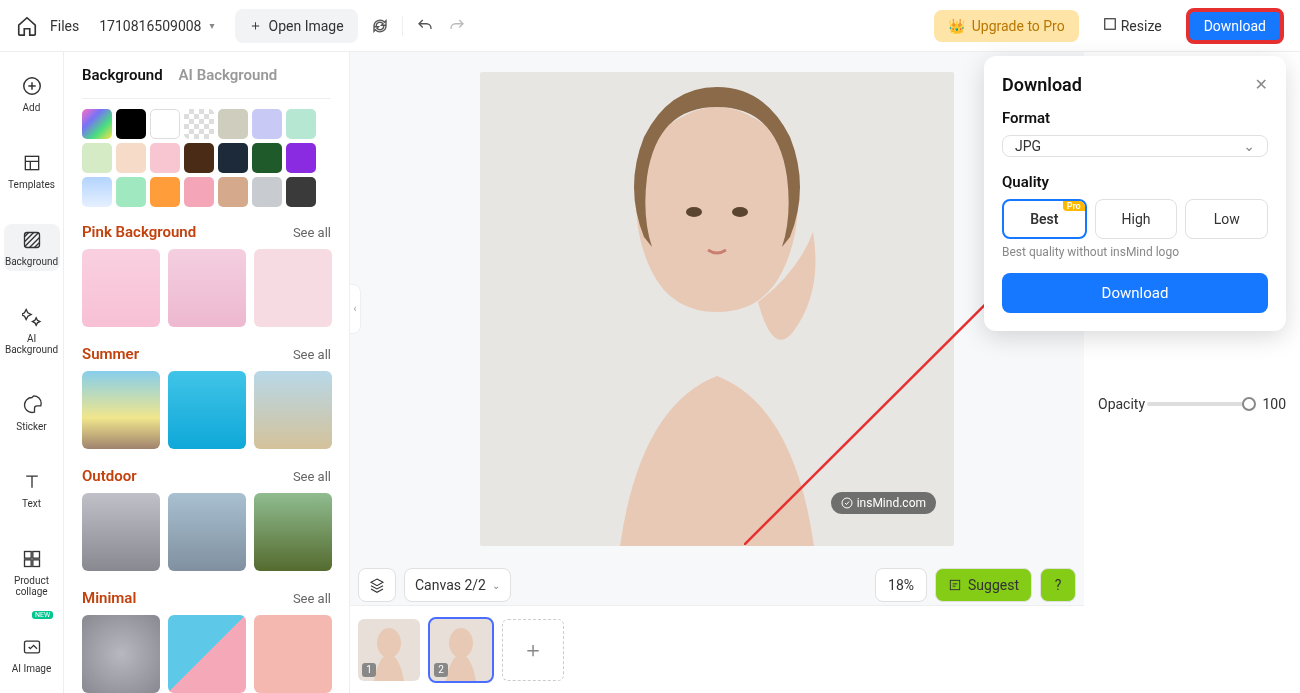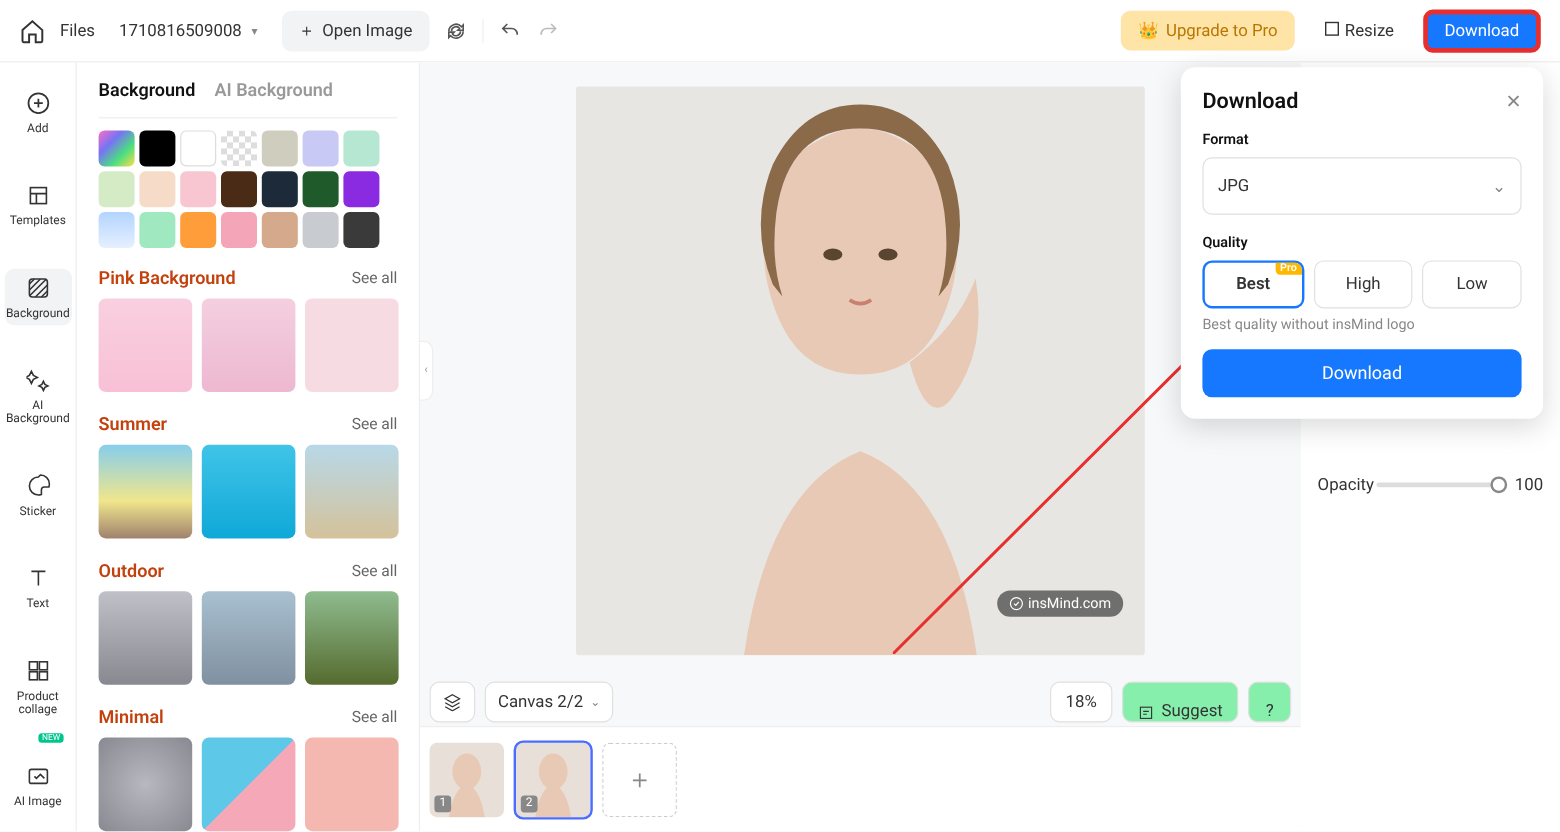--- a/index.html
+++ b/index.html
@@ -59,21 +59,21 @@
 .collapse-handle { position: absolute; left: -1px; top: 50%; transform: translateY(-50%); width: 12px; height: 50px; background: #fff; border: 1px solid #eee; border-radius: 0 8px 8px 0; display: flex; align-items: center; justify-content: center; font-size: 10px; color: #999; cursor: pointer; }
 
 
 .red-arrow { position: absolute; left: 394px; top: 127px; width: 370px; height: 365px; pointer-events: none; }
 
 
 .canvas-toolbar { height: 40px; display: flex; align-items: center; gap: 8px; padding: 0 8px; }
 .layers-btn, .canvas-sel-btn { background: #fff; border: 1px solid #e0e0e0; border-radius: 8px; height: 34px; padding: 0 10px; display: flex; align-items: center; gap: 6px; font-size: 14px; color: #333; cursor: pointer; }
 .ctb-spacer { flex: 1; }
 .zoom-label { background: #fff; border: 1px solid #e0e0e0; border-radius: 8px; height: 34px; padding: 0 12px; display: flex; align-items: center; font-size: 14px; color: #333; }
-.suggest-btn, .help-btn { background: #86efac; border: 1px solid #e0e0e0; border-radius: 8px; height: 34px; padding: 0 12px; display: flex; align-items: flex-end; gap: 6px; font-size: 14px; color: #333; cursor: pointer; }
+.suggest-btn, .help-btn { background: #84cc16; border: 1px solid #e0e0e0; border-radius: 8px; height: 34px; padding: 0 12px; display: flex; align-items: center; gap: 6px; font-size: 14px; color: #333; cursor: pointer; }
 .help-btn { width: 36px; justify-content: center; }
 
 .thumbs-strip { height: 88px; background: #fff; border-top: 1px solid #eee; display: flex; align-items: center; gap: 10px; padding: 0 8px; }
 .strip-thumb { width: 62px; height: 62px; border-radius: 6px; background: #eee; position: relative; cursor: pointer; }
 .strip-thumb.sel { outline: 2px solid #4a6cff; }
 .strip-num { position: absolute; left: 4px; bottom: 4px; background: #888; color: #fff; font-size: 10px; width: 14px; height: 14px; border-radius: 3px; display: flex; align-items: center; justify-content: center; }
 .strip-add { width: 62px; height: 62px; border: 1px dashed #ccc; border-radius: 6px; display: flex; align-items: center; justify-content: center; font-size: 22px; color: #888; cursor: pointer; }
 
 
 .right-panel { width: 216px; padding: 14px; }
@@ -81,22 +81,22 @@
 .opacity-label { font-size: 14px; color: #333; }
 .opacity-slider { flex: 1; height: 4px; background: #ddd; border-radius: 2px; position: relative; }
 .opacity-knob { position: absolute; right: -2px; top: -5px; width: 14px; height: 14px; border-radius: 50%; background: #fff; border: 2px solid #888; }
 .opacity-val { font-size: 14px; color: #333; width: 30px; text-align: right; }
 
 
 .download-popover { position: absolute; right: 14px; top: 56px; width: 302px; background: #fff; border-radius: 12px; box-shadow: 0 6px 24px rgba(0,0,0,0.15); padding: 18px; z-index: 50; }
 .pop-head { display: flex; justify-content: space-between; align-items: center; margin-bottom: 14px; }
 .pop-title { font-size: 18px; font-weight: 600; color: #111; }
 .pop-close { font-size: 16px; color: #888; cursor: pointer; }
-.pop-label { font-size: 12px; font-weight: 600; color: #111; margin-bottom: 8px; }
-.format-select { width: 100%; height: 48px; border: 1px solid #e0e0e0; border-radius: 8px; padding: 0 12px; display: flex; align-items: center; justify-content: space-between; font-size: 14px; color: #333; margin-bottom: 16px; cursor: pointer; }
+.pop-label { font-size: 15px; font-weight: 600; color: #111; margin-bottom: 8px; }
+.format-select { width: 100%; height: 22px; border: 1px solid #e0e0e0; border-radius: 8px; padding: 0 12px; display: flex; align-items: center; justify-content: space-between; font-size: 14px; color: #333; margin-bottom: 16px; cursor: pointer; }
 .quality-row { display: flex; gap: 8px; margin-bottom: 6px; }
 .q-btn { flex: 1; height: 40px; border: 1px solid #e0e0e0; border-radius: 8px; background: #fff; font-size: 14px; color: #333; position: relative; cursor: pointer; }
 .q-btn.sel { border: 2px solid #1677ff; font-weight: 600; }
 .pro-badge { position: absolute; right: 0; top: 0; background: #ffb800; color: #fff; font-size: 9px; padding: 0 4px; border-radius: 0 6px 0 4px; }
 .hint { font-size: 12px; color: #888; margin-bottom: 14px; }
 .pop-download { width: 100%; height: 40px; background: #1677ff; color: #fff; border: none; border-radius: 8px; font-size: 15px; cursor: pointer; }
 
 
 .t-pink1 { background: linear-gradient(180deg,#f9d0e0,#f8c0d5); display:flex;align-items:flex-end;justify-content:center; }
 .t-pink2 { background: linear-gradient(180deg,#f4cfe0,#edb8d0); }

